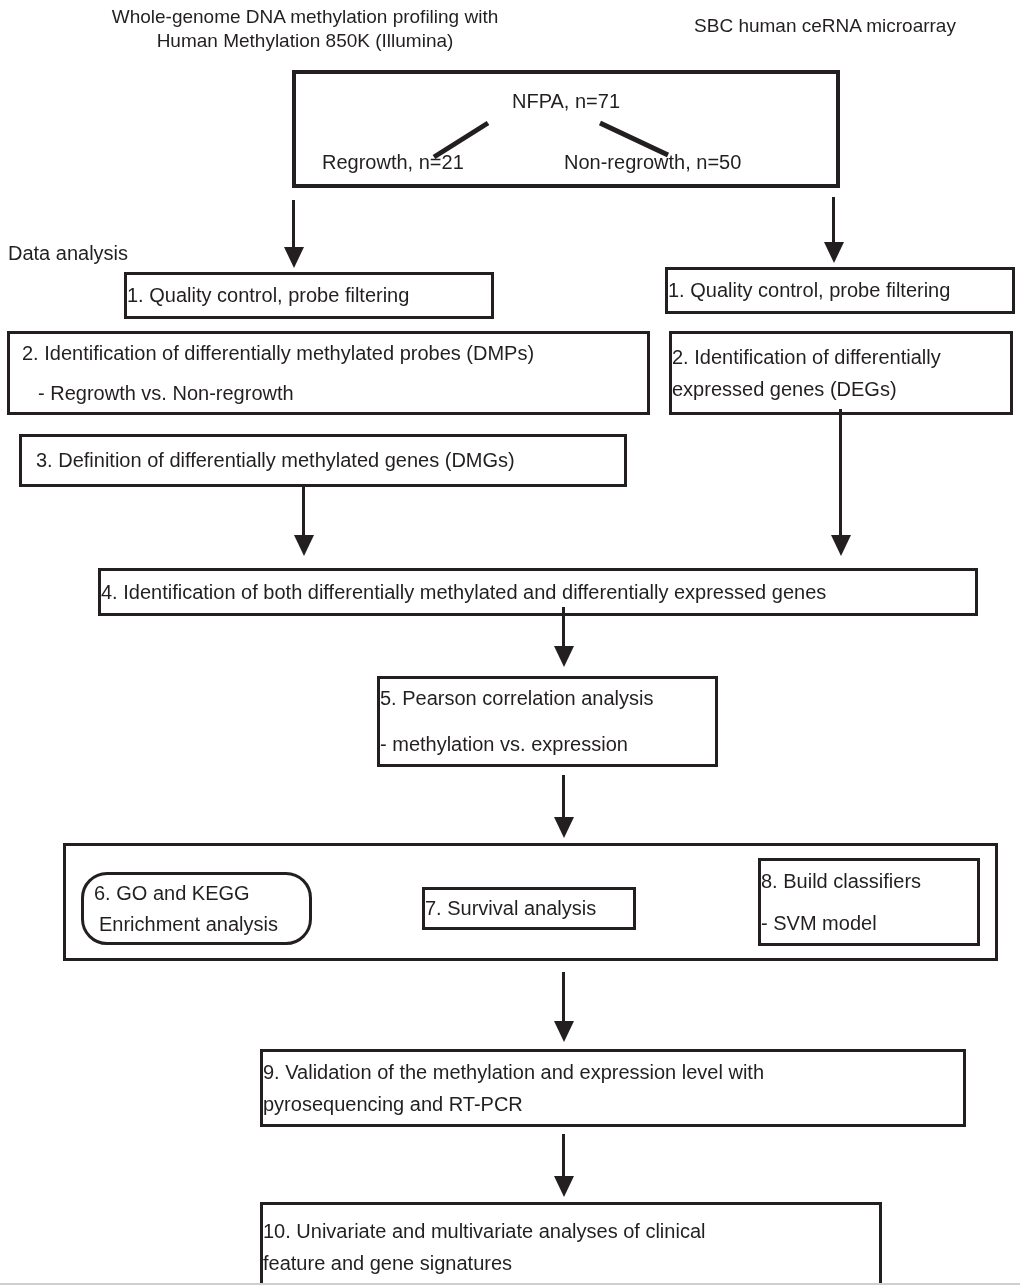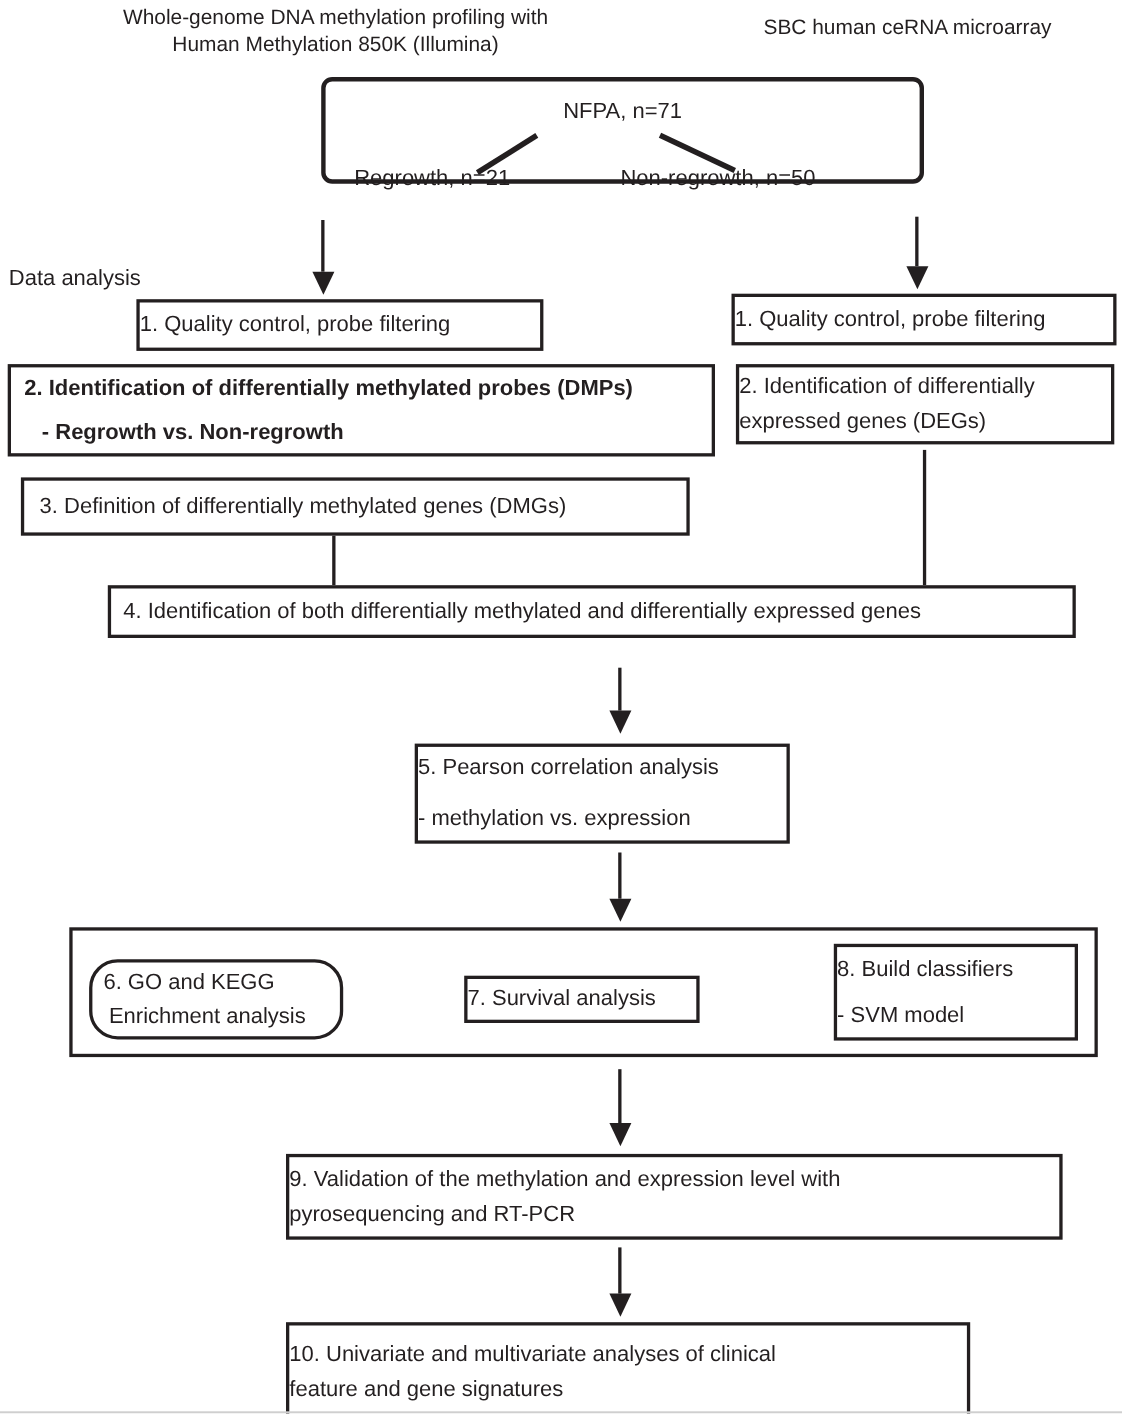--- a/index.html
+++ b/index.html
@@ -59,21 +59,21 @@
 <body>
 
 <div class="abs hdr" style="left:40px; top:5px; width:530px;">
   <div>Whole-genome DNA methylation profiling with</div>
   <div>Human Methylation 850K (Illumina)</div>
 </div>
 <div class="abs hdr" style="left:640px; top:14px; width:370px;">
   <div>SBC human ceRNA microarray</div>
 </div>
 
-<div class="box" style="left:292px; top:70px; width:548px; height:97px; border-width:4px;border-radius:10px;">
+<div class="box" style="left:292px; top:70px; width:548px; height:118px; border-width:4px;">
   <svg width="542" height="110" style="position:absolute; left:0; top:0;">
     <line class="branch-line" x1="192" y1="49" x2="138" y2="83"></line>
     <line class="branch-line" x1="304" y1="49" x2="372" y2="81"></line>
   </svg>
   <div class="abs label" style="left:0; top:15px; width:100%; text-align:center;">NFPA, n=71</div>
   <div class="abs label" style="left:26px; top:76px;">Regrowth, n=21</div>
   <div class="abs label" style="left:268px; top:76px;">Non-regrowth, n=50</div>
 </div>
 
 <div class="arrow" style="left:292px; top:200px; height:47px;"></div>
@@ -81,37 +81,37 @@
 
 <div class="abs label" style="left:8px; top:242px;">Data analysis</div>
 
 <div class="box center-flex" style="left:124px; top:272px; width:370px; height:47px;">
   <div>1. Quality control, probe filtering</div>
 </div>
 <div class="box center-flex" style="left:665px; top:267px; width:350px; height:47px;">
   <div>1. Quality control, probe filtering</div>
 </div>
 
-<div class="box left-flex" style="left:7px; top:331px; width:643px; height:84px; padding-left:12px; row-gap:15px;font-weight:bold;">
+<div class="box left-flex" style="left:7px; top:331px; width:643px; height:84px; padding-left:12px; row-gap:15px;">
   <div>2. Identification of differentially methylated probes (DMPs)</div>
   <div style="padding-left:16px;">- Regrowth vs. Non-regrowth</div>
 </div>
-<div class="box center-flex" style="left:669px; top:331px; width:344px; height:73px; row-gap:7px;">
+<div class="box center-flex" style="left:669px; top:331px; width:344px; height:84px; row-gap:7px;">
   <div>2. Identification of differentially</div>
   <div>expressed genes (DEGs)</div>
 </div>
 
 <div class="box left-flex" style="left:19px; top:434px; width:608px; height:53px; padding-left:14px;">
   <div>3. Definition of differentially methylated genes (DMGs)</div>
 </div>
 
 <div class="arrow" style="left:302px; top:487px; height:48px;"></div>
 <div class="arrow" style="left:839px; top:409px; height:126px;"></div>
 
-<div class="box center-flex" style="left:98px; top:532px; width:880px; height:48px;padding-left:11px;">
+<div class="box center-flex" style="left:98px; top:568px; width:880px; height:48px;">
   <div>4. Identification of both differentially methylated and differentially expressed genes</div>
 </div>
 
 <div class="arrow" style="left:562px; top:607px; height:39px;"></div>
 
 <div class="box center-flex" style="left:377px; top:676px; width:341px; height:91px; row-gap:21px;">
   <div>5. Pearson correlation analysis</div>
   <div>- methylation vs. expression</div>
 </div>
 

